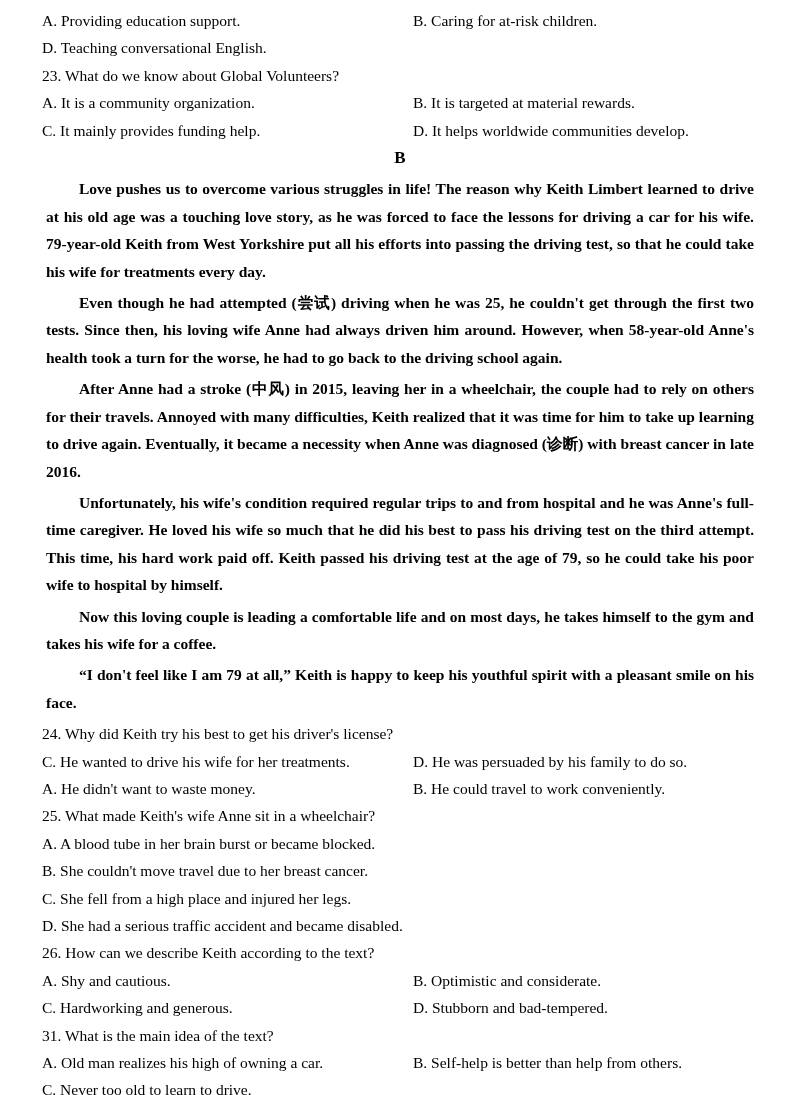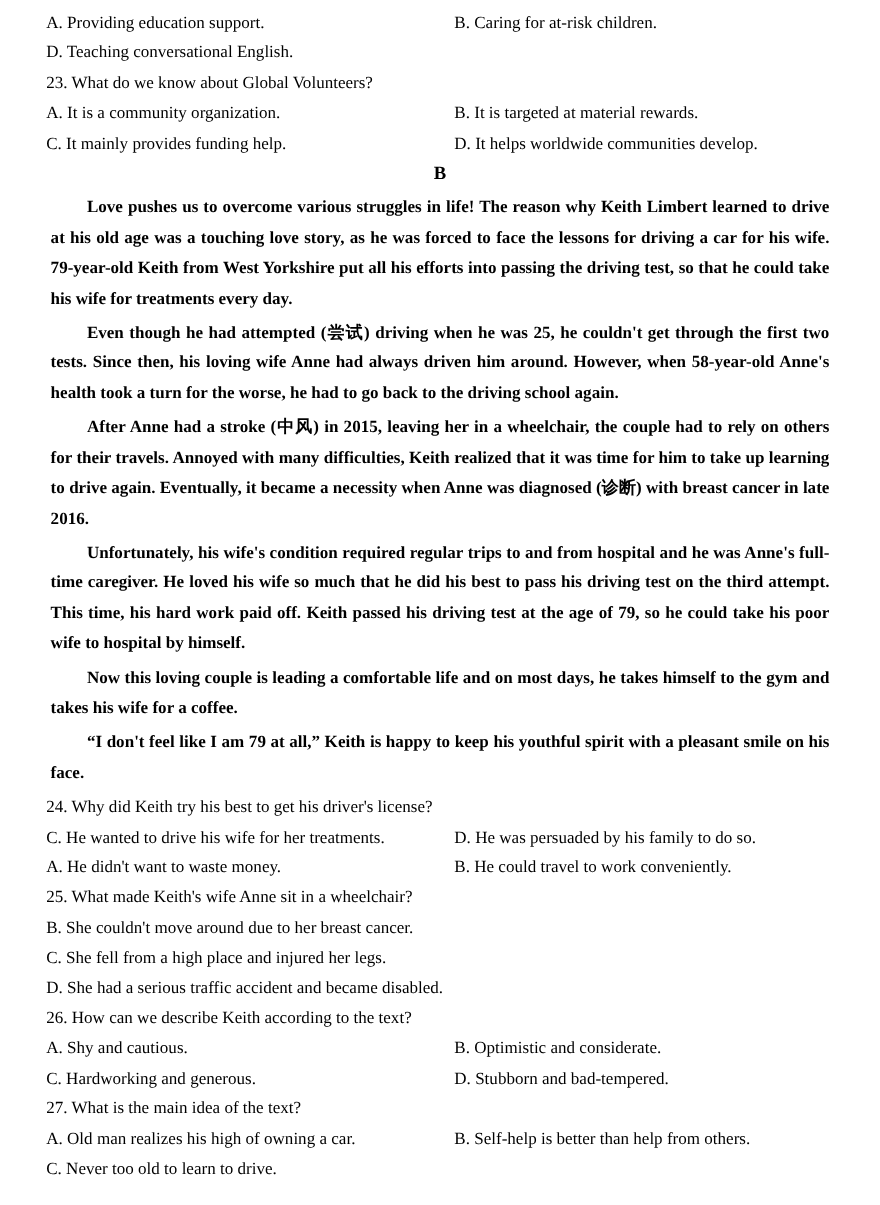--- a/index.html
+++ b/index.html
@@ -84,35 +84,36 @@
   <div class="opt-row">
     <span class="opt-left">C. He wanted to drive his wife for her treatments.</span>
     <span class="opt-right">D. He was persuaded by his family to do so.</span>
   </div>
   <div class="opt-row">
     <span class="opt-left">A. He didn't want to waste money.</span>
     <span class="opt-right">B. He could travel to work conveniently.</span>
   </div>
 
   <div class="line">25. What made Keith's wife Anne sit in a wheelchair?</div>
-  <div class="line">B. She couldn't move around due to her breast cancer.</div>
+  <div class="line">A. A blood tube in her brain burst or became blocked.</div>
+  <div class="line">B. She couldn't move travel due to her breast cancer.</div>
   <div class="line">C. She fell from a high place and injured her legs.</div>
   <div class="line">D. She had a serious traffic accident and became disabled.</div>
 
   <div class="line">26. How can we describe Keith according to the text?</div>
   <div class="opt-row">
     <span class="opt-left">A. Shy and cautious.</span>
     <span class="opt-right">B. Optimistic and considerate.</span>
   </div>
   <div class="opt-row">
     <span class="opt-left">C. Hardworking and generous.</span>
     <span class="opt-right">D. Stubborn and bad-tempered.</span>
   </div>
 
-  <div class="line">27. What is the main idea of the text?</div>
+  <div class="line">31. What is the main idea of the text?</div>
   <div class="opt-row">
     <span class="opt-left">A. Old man realizes his high of owning a car.</span>
     <span class="opt-right">B. Self-help is better than help from others.</span>
   </div>
   <div class="opt-row">
     <span class="opt-left">C. Never too old to learn to drive.</span>
   </div>
 
 </div>
 

